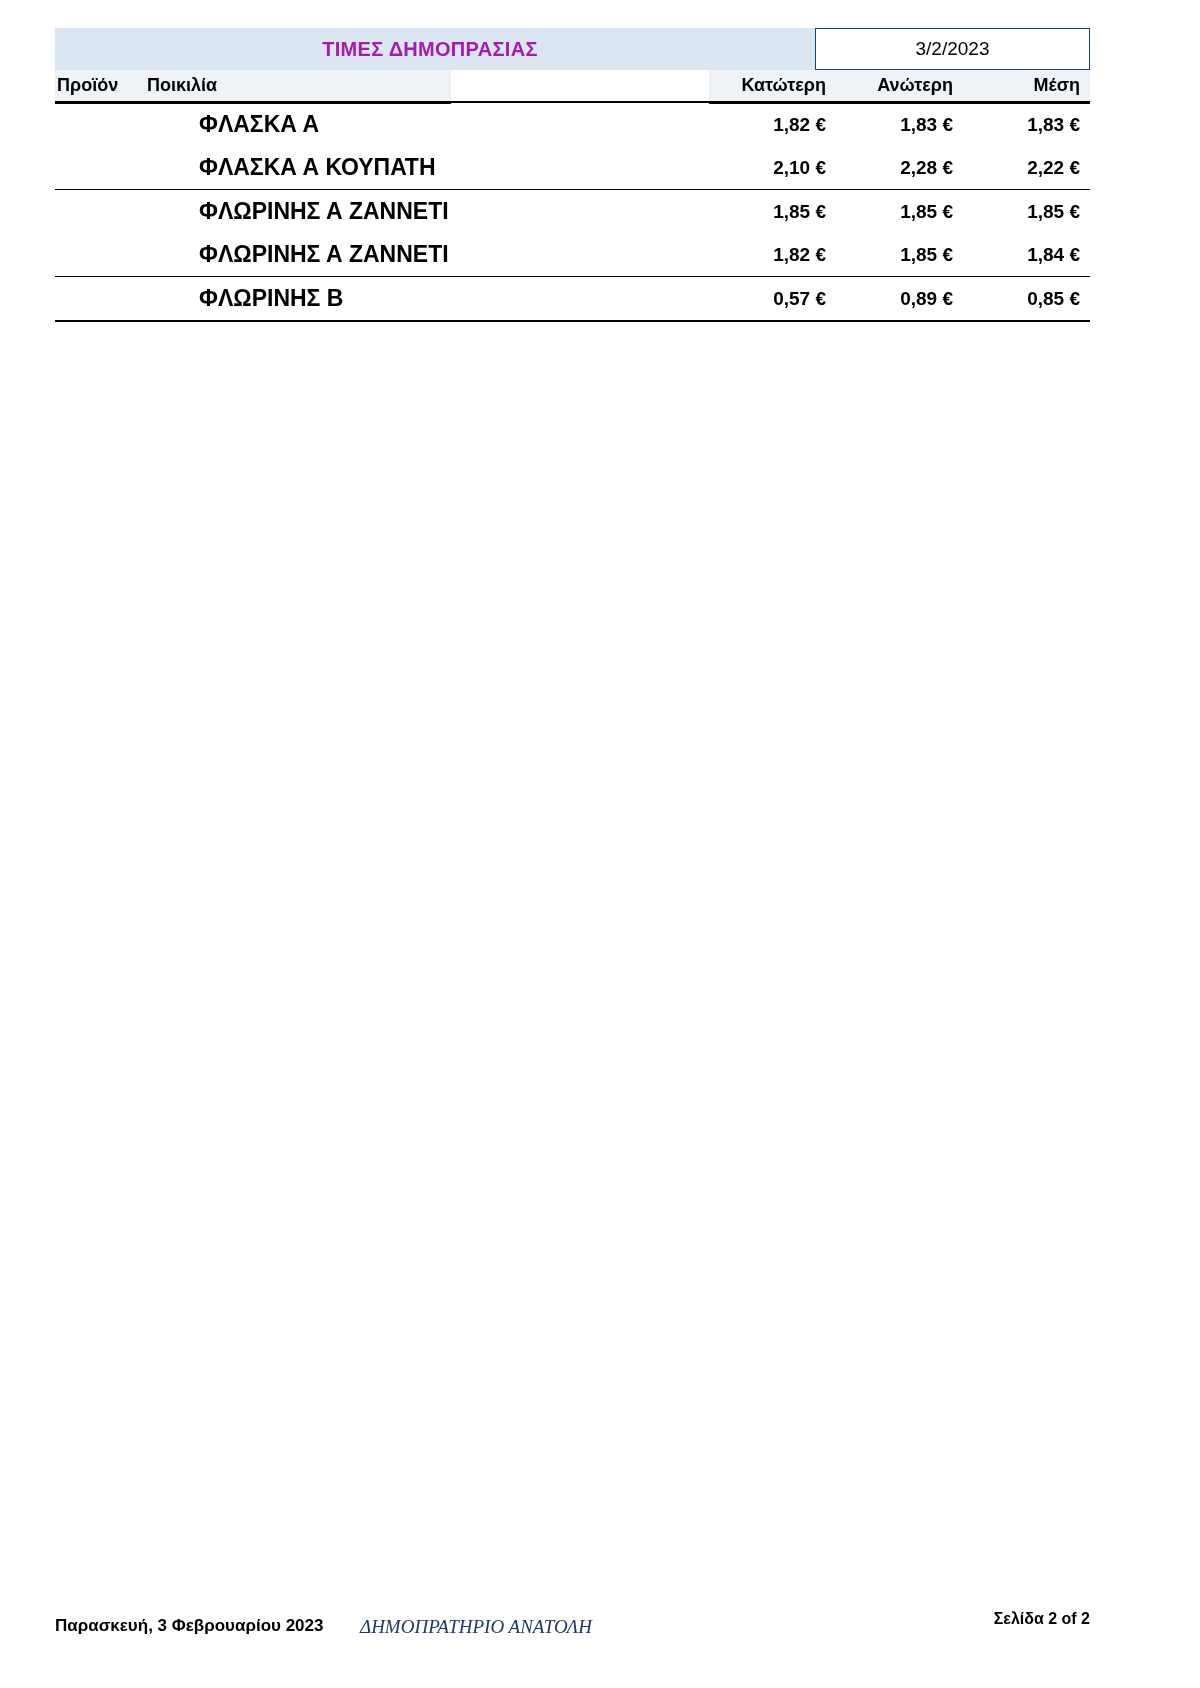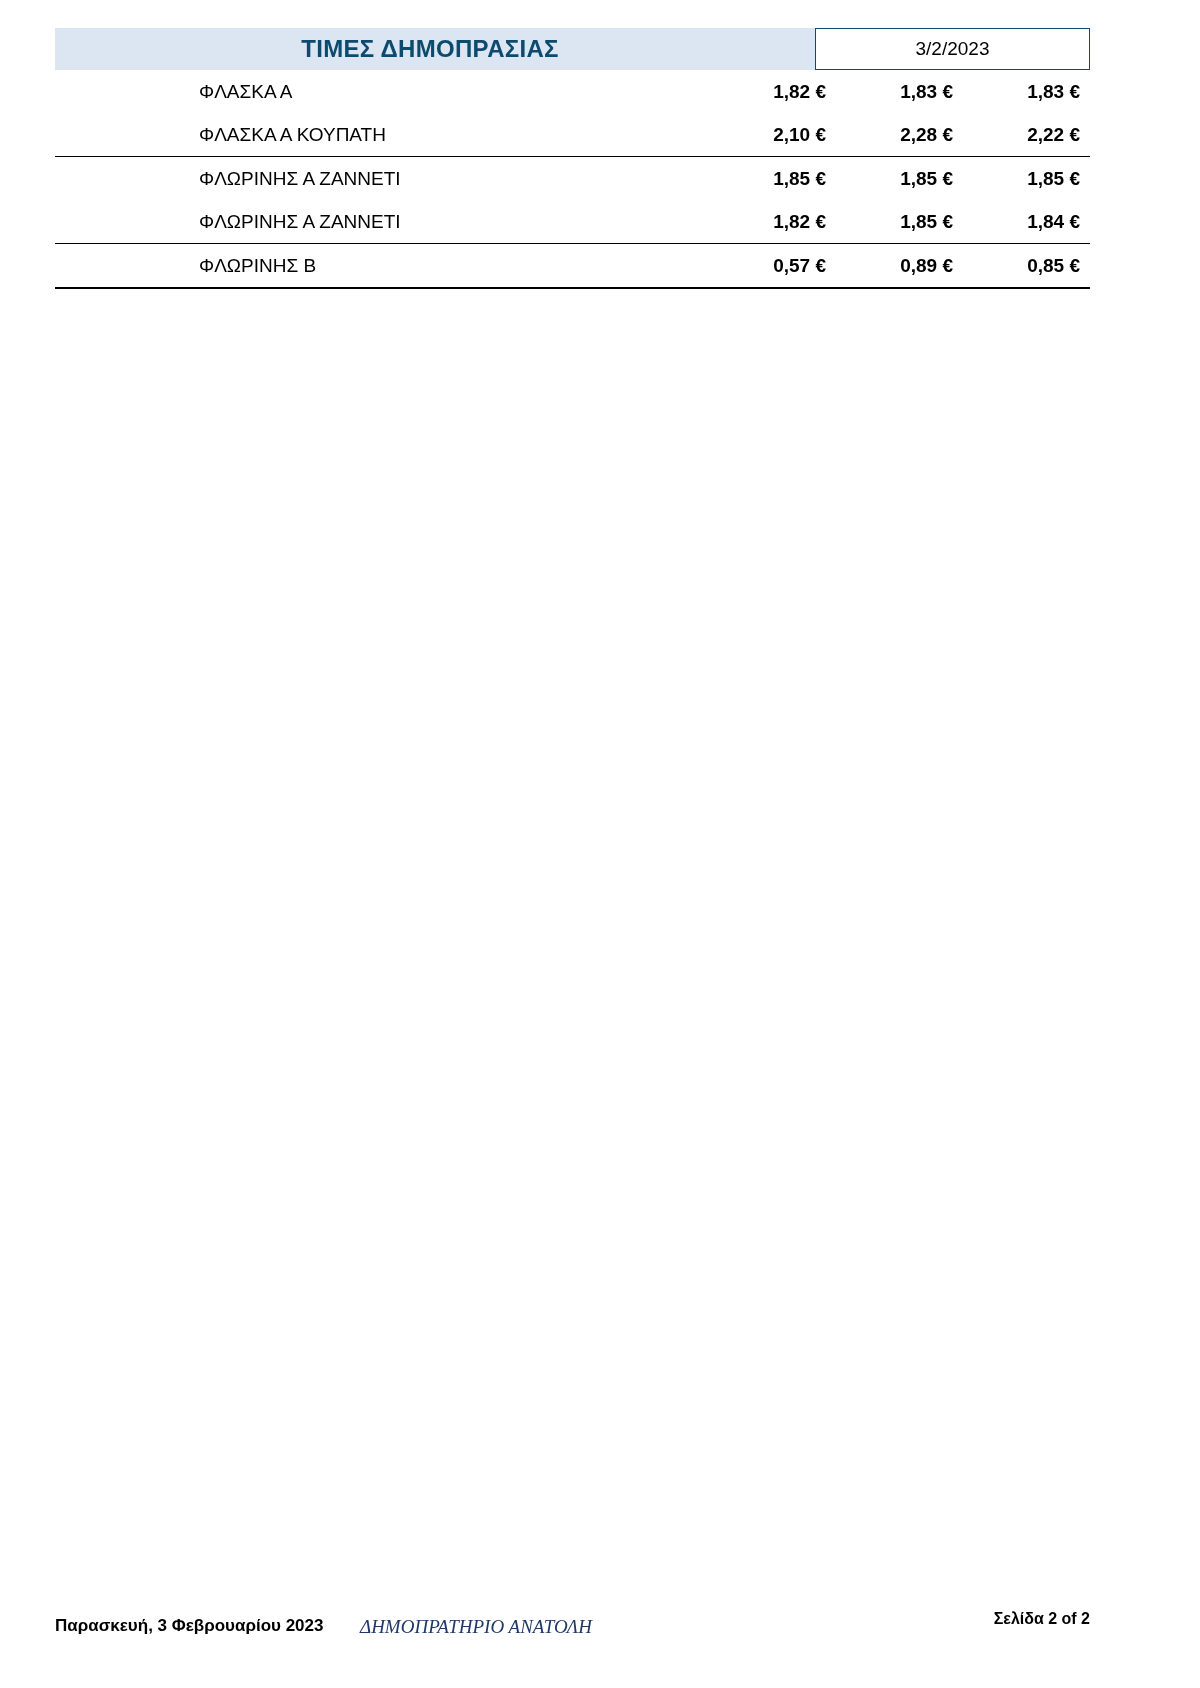--- a/index.html
+++ b/index.html
@@ -34,24 +34,24 @@
     display: flex;
     align-items: stretch;
     height: 42px;
     background: #dce6f2;
   }
   .title-cell {
     flex: 1 1 auto;
     display: flex;
     align-items: center;
     justify-content: center;
-    font-size: 24px;
+    font-size: 20px;
     font-weight: bold;
     letter-spacing: 0.3px;
-    color: #0c4a6e;
+    color: #a21caf;
     padding-right: 10px;
   }
   .date-cell {
     width: 275px;
     background: #ffffff;
     border: 1px solid #0c4a6e;
     box-sizing: border-box;
     display: flex;
     align-items: center;
     justify-content: center;
@@ -112,22 +112,22 @@
     align-items: stretch;
     height: 43px;
   }
   .d-prod {
     width: 86px;
   }
   .d-var {
     flex: 1 1 auto;
     display: flex;
     align-items: center;
-    font-size: 19px;
-    font-weight: normal;
+    font-size: 23px;
+    font-weight: bold;
     padding-left: 58px;
     box-sizing: border-box;
   }
   .d-num {
     width: 127px;
     display: flex;
     align-items: center;
     justify-content: flex-end;
     font-size: 19px;
     font-weight: bold;
@@ -183,20 +183,28 @@
 
 <div class="page">
 
   <div class="sheet">
 
     <div class="title-row">
       <div class="title-cell">ΤΙΜΕΣ ΔΗΜΟΠΡΑΣΙΑΣ</div>
       <div class="date-cell">3/2/2023</div>
     </div>
 
+    <div class="header-row">
+      <div class="h-prod">Προϊόν</div>
+      <div class="h-var">Ποικιλία</div>
+      <div class="h-gap"></div>
+      <div class="h-num">Κατώτερη</div>
+      <div class="h-num">Ανώτερη</div>
+      <div class="h-num">Μέση</div>
+    </div>
 
     <div class="data-row">
       <div class="d-prod"></div>
       <div class="d-var">ΦΛΑΣΚΑ Α</div>
       <div class="d-num">1,82 €</div>
       <div class="d-num">1,83 €</div>
       <div class="d-num">1,83 €</div>
     </div>
     <div class="data-row">
       <div class="d-prod"></div>

